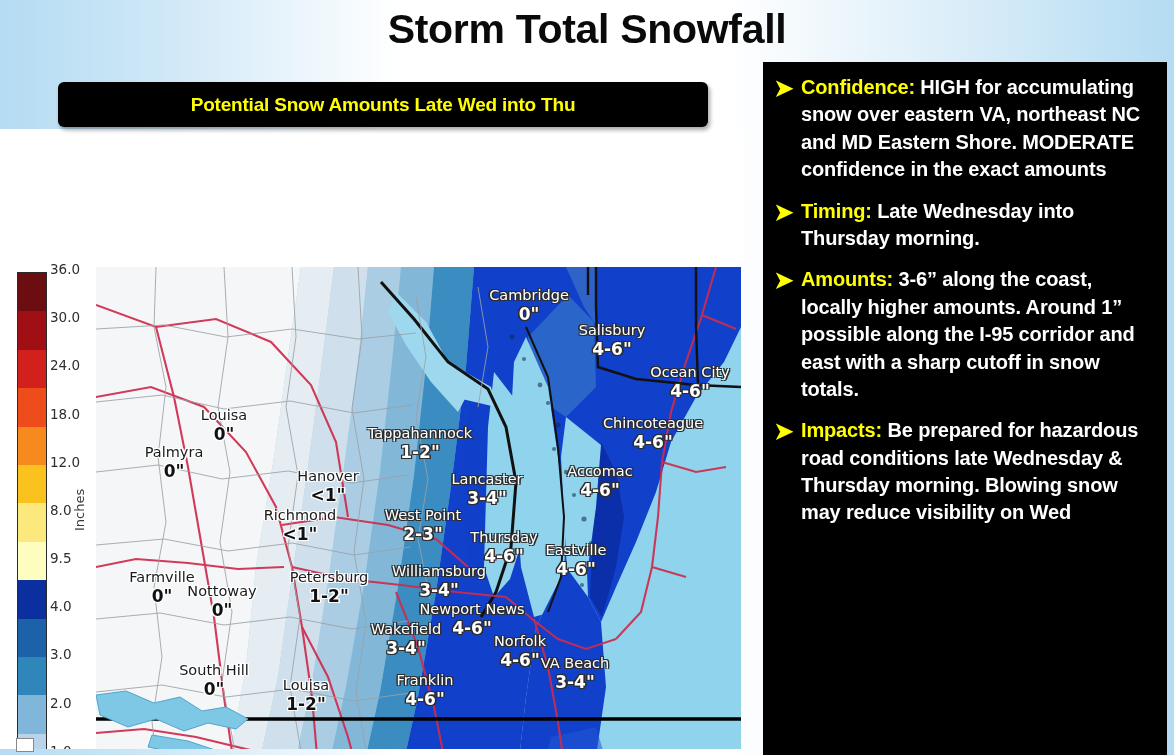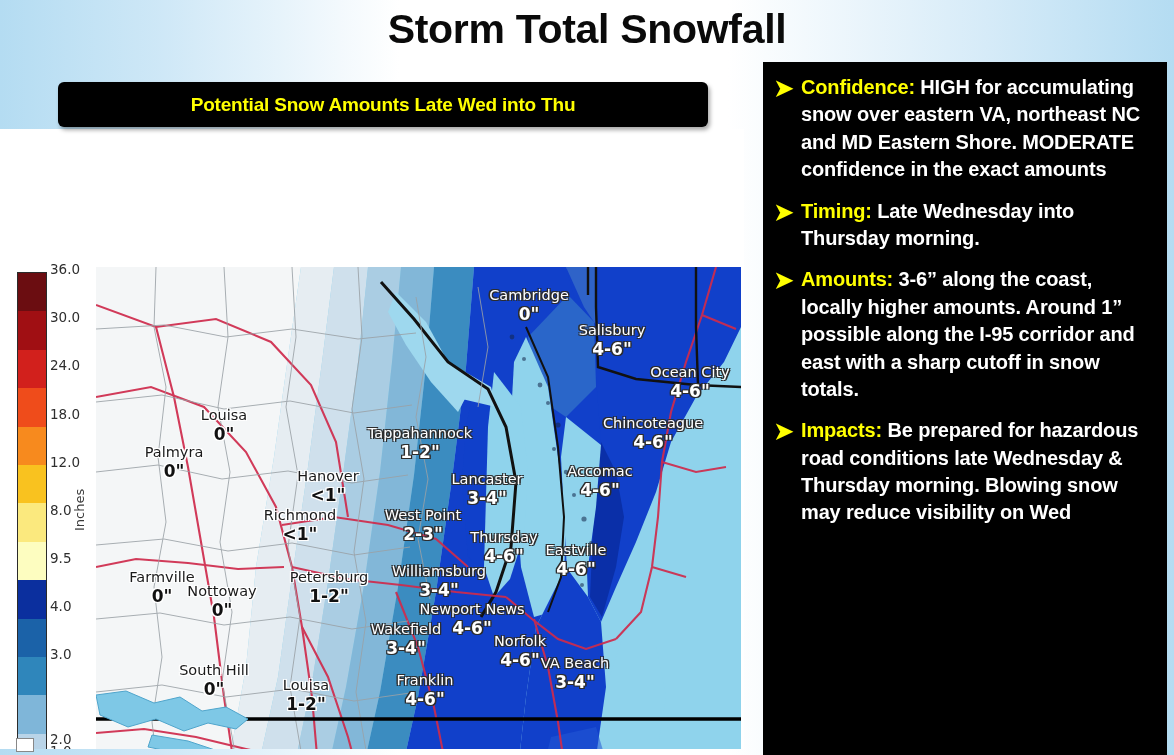--- a/index.html
+++ b/index.html
@@ -349,21 +349,21 @@
     <div class="cb-ticks">
         <div class="cb-tick" style="top: -8px;">36.0</div>
         <div class="cb-tick" style="top: 40.1667px;">30.0</div>
         <div class="cb-tick" style="top: 88.3333px;">24.0</div>
         <div class="cb-tick" style="top: 136.5px;">18.0</div>
         <div class="cb-tick" style="top: 184.667px;">12.0</div>
         <div class="cb-tick" style="top: 232.833px;">8.0</div>
         <div class="cb-tick" style="top: 281px;">9.5</div>
         <div class="cb-tick" style="top: 329.167px;">4.0</div>
         <div class="cb-tick" style="top: 377.333px;">3.0</div>
-        <div class="cb-tick" style="top: 425.5px; margin-top: 36px;">2.0</div>
+        <div class="cb-tick" style="top: 425.5px;">2.0</div>
         <div class="cb-tick" style="top: 473.667px;">1.0</div>
       </div>
     <div id="inches-label">Inches</div>
   </div>
 </div>
 
 <div id="cb-footer-box"></div>
 
 <div id="map-banner">
   <span>Potential Snow Amounts Late Wed into Thu</span>

